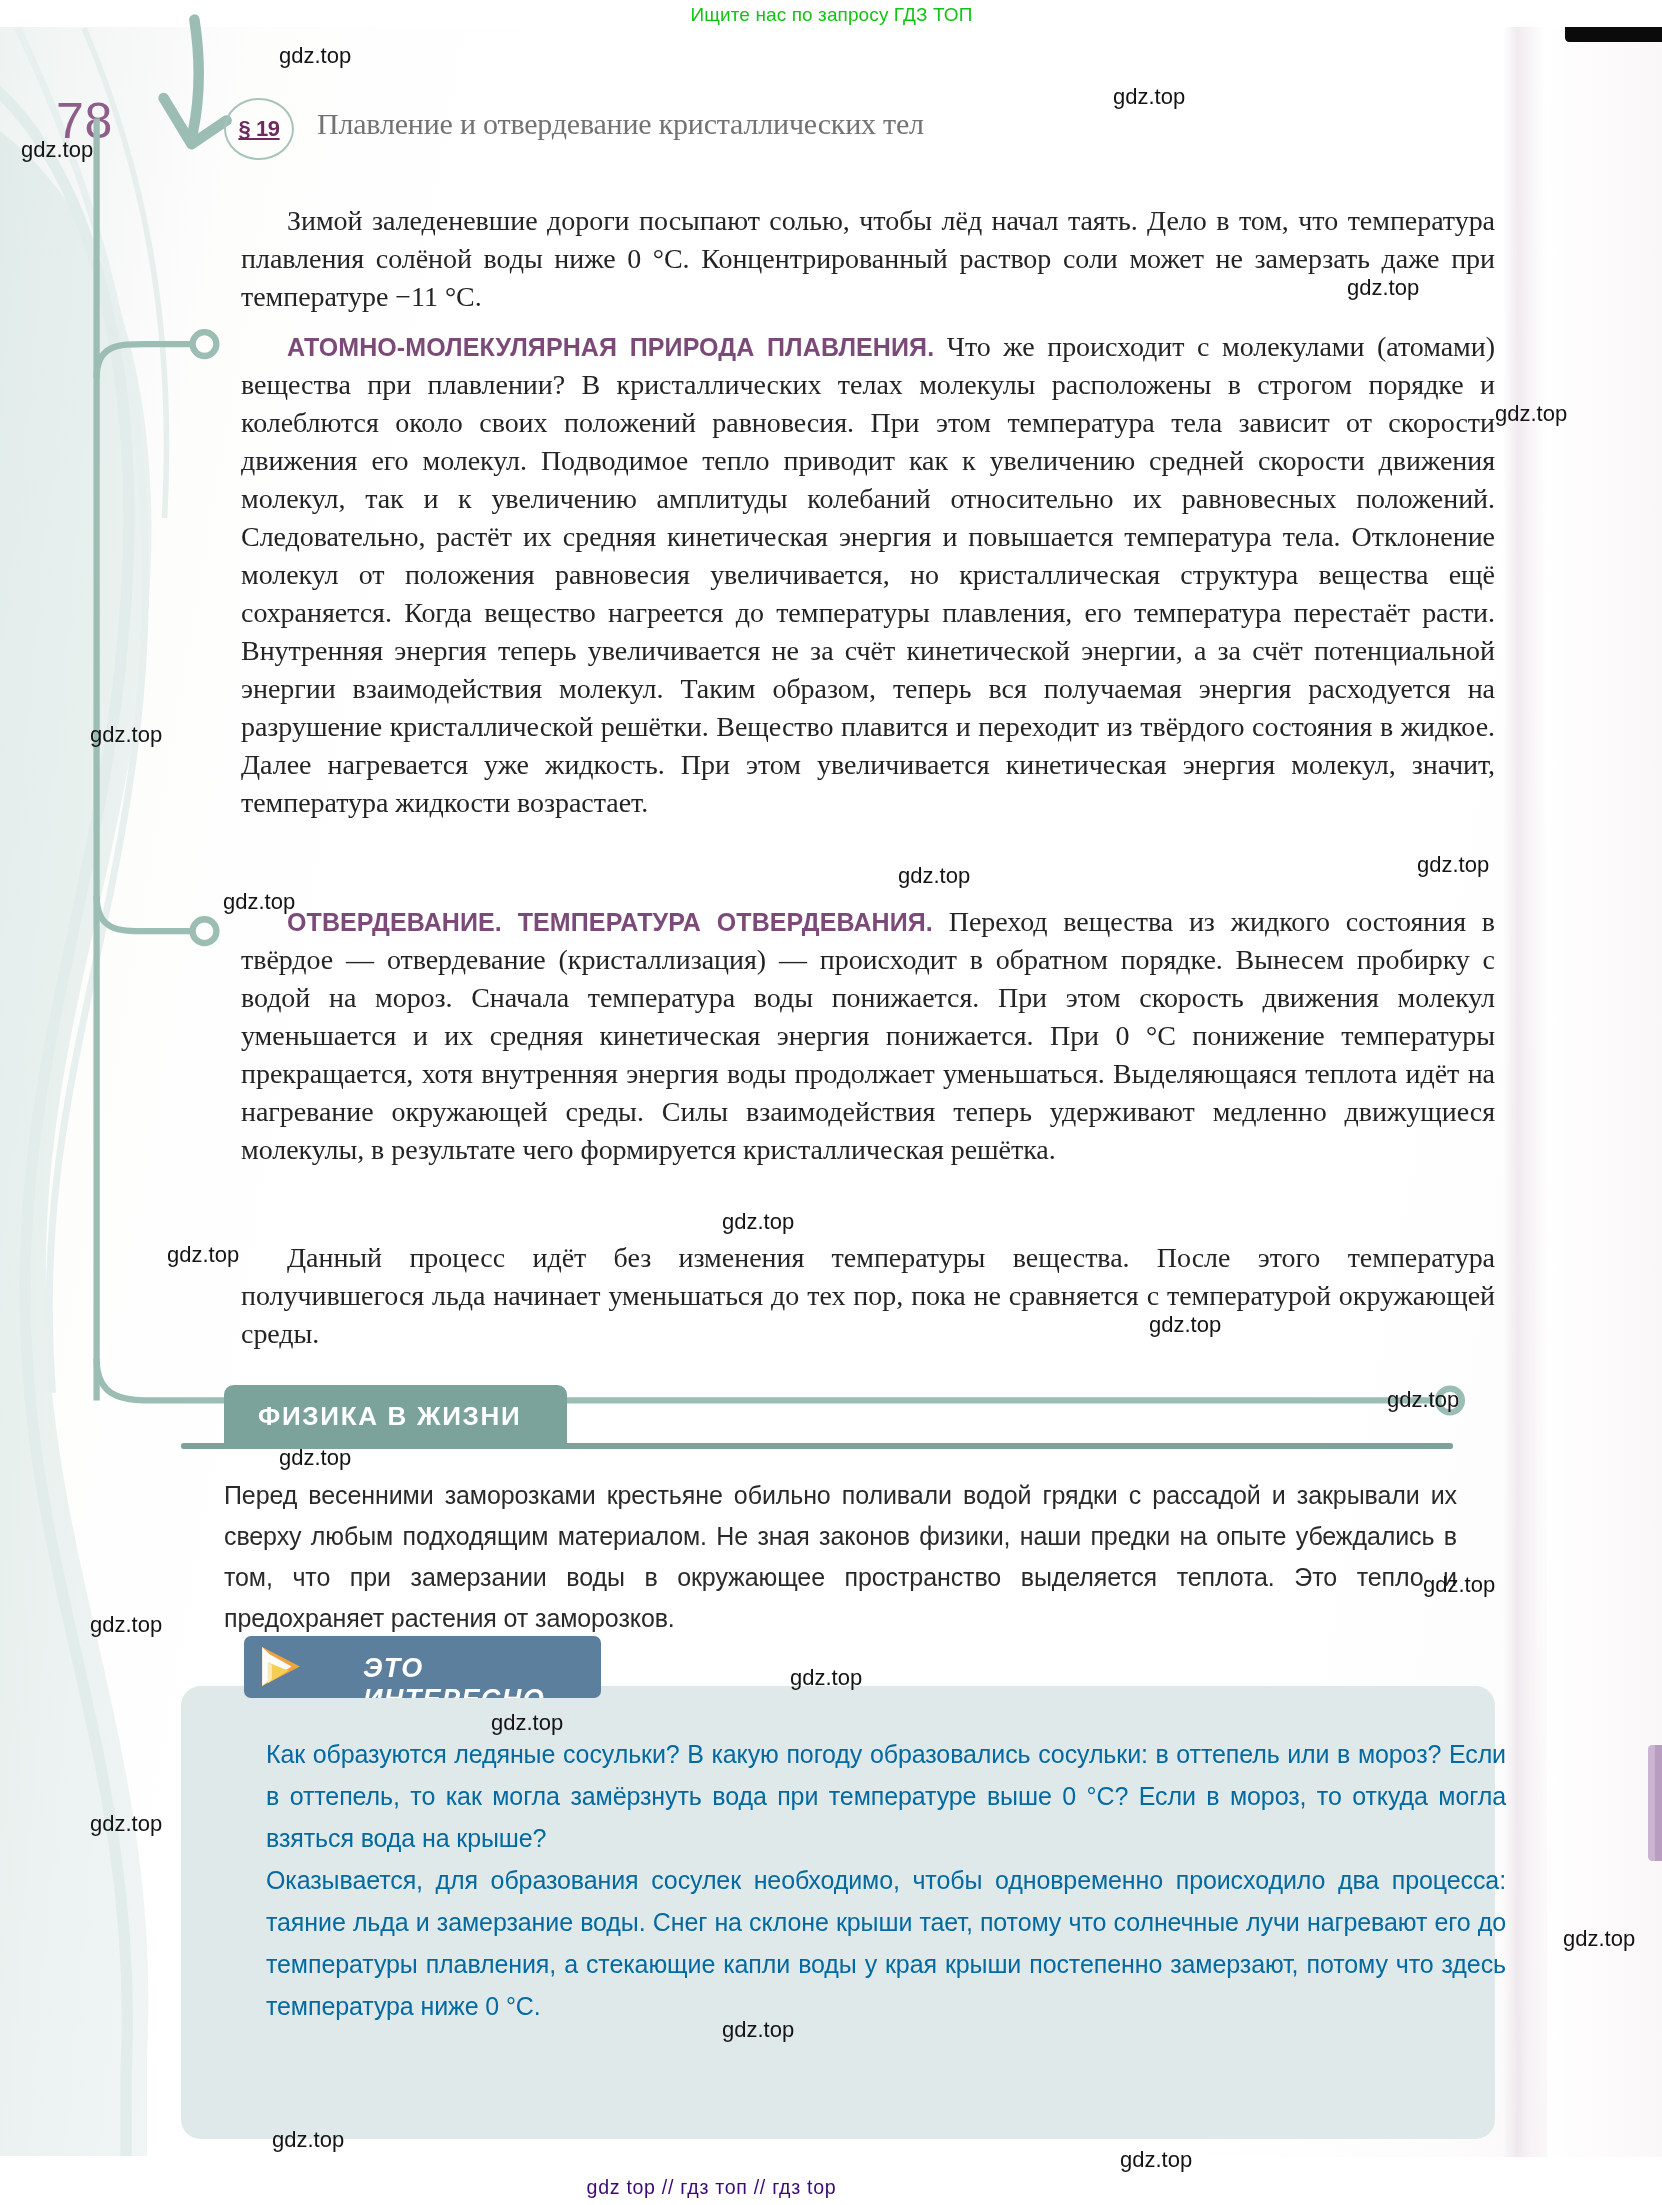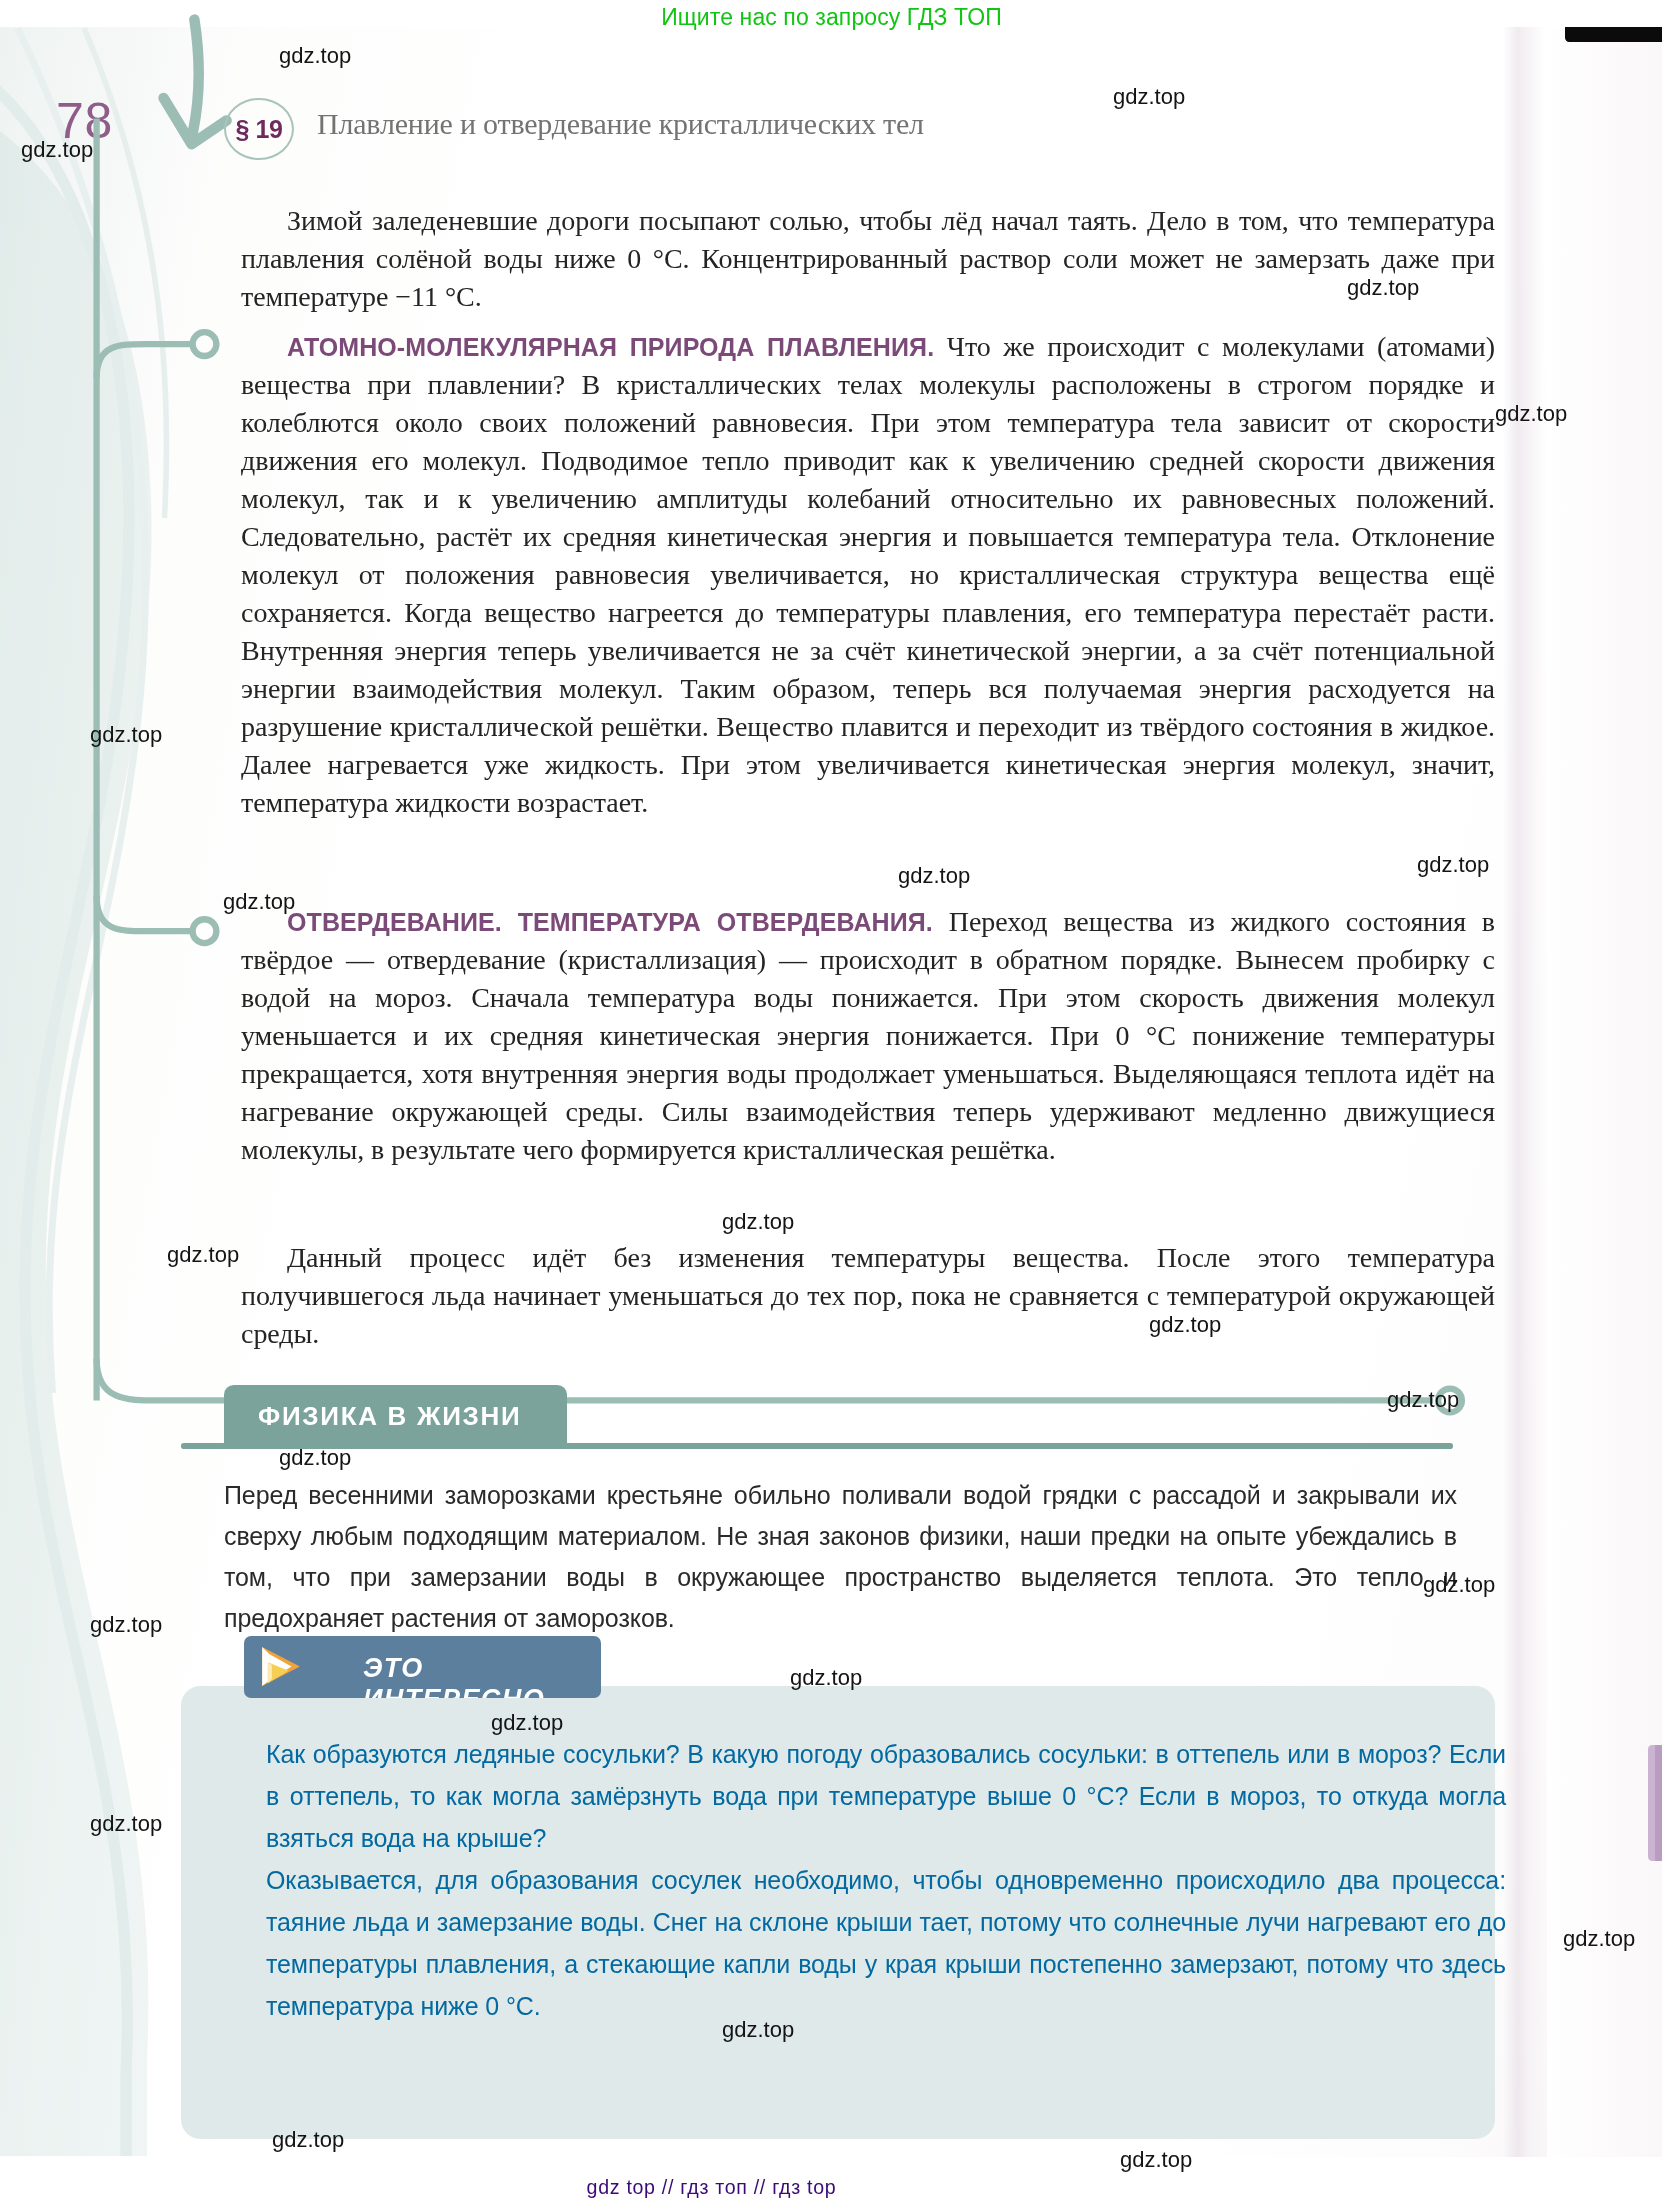--- a/index.html
+++ b/index.html
@@ -70,21 +70,21 @@
     overflow: hidden;
     pointer-events: none;
   }
 
   
   .top-banner {
     position: absolute;
     top: 0; left: 0; width: 1663px;
     text-align: center;
     font-family: "Liberation Sans", sans-serif;
-    font-size: 23px;
+    font-size: 19px;
     color: #12c414;
     letter-spacing: 0.1px;
     padding-top: 4.2px;
     box-sizing: border-box;
   }
 
   
   .footer {
     position: absolute;
     bottom: 5.6px; left: 0; width: 1423px;
@@ -111,23 +111,24 @@
     left: 224px; top: 98px;
     width: 70px; height: 62px;
     border: 2.1px solid #a8c4bd;
     border-radius: 50%;
     box-sizing: border-box;
     display: flex; align-items: center; justify-content: center;
   }
   .sec-badge span {
     font-family: "Liberation Sans", sans-serif;
     font-weight: bold;
-    font-size: 25px;
+    font-size: 22px;
     color: #6e2a5e;
     letter-spacing: -0.4px;
+    text-decoration: underline;
   }
   .sec-title {
     position: absolute;
     left: 317px; top: 107px;
     font-family: Liberation Serif, serif;
     font-size: 30px;
     color: #737373;
     letter-spacing: -0.2px;
     white-space: nowrap;
   }

